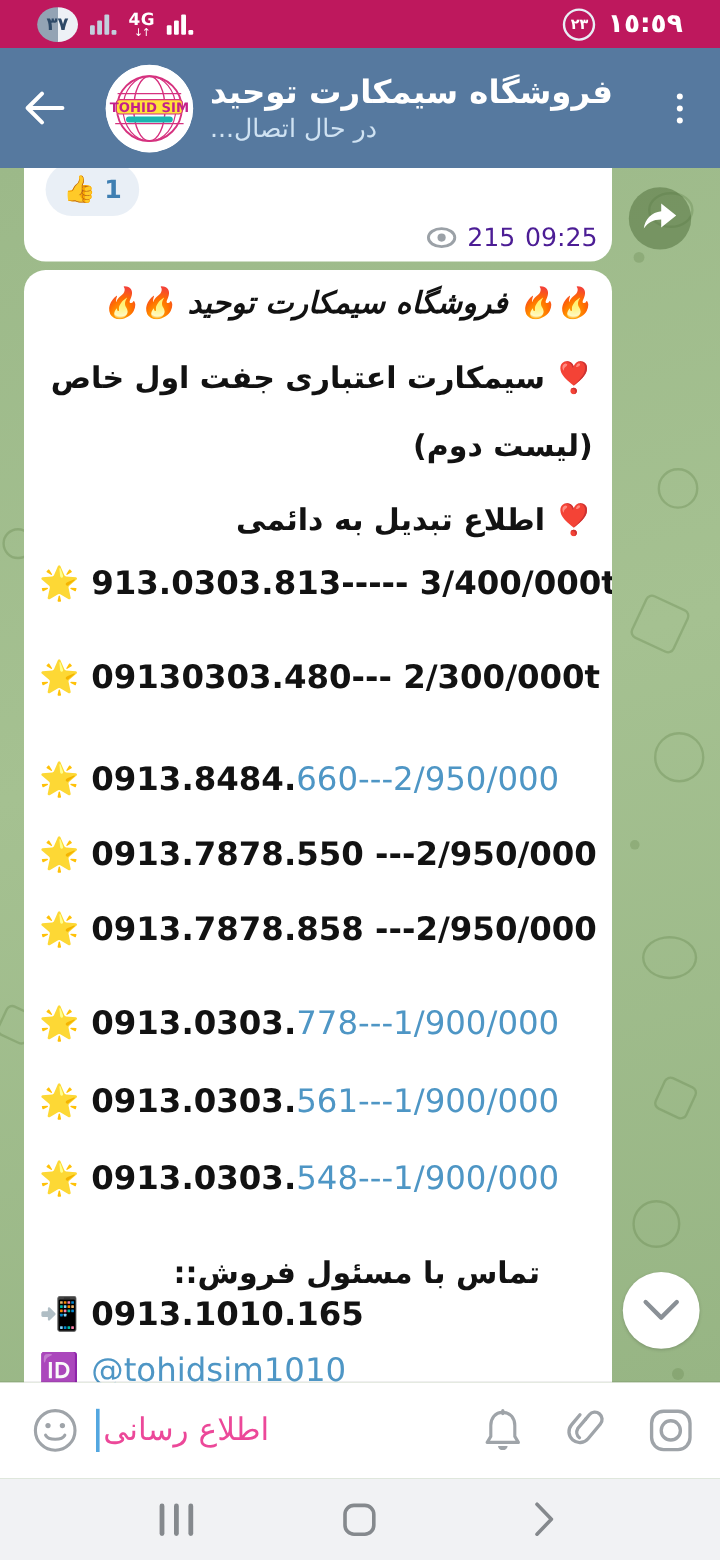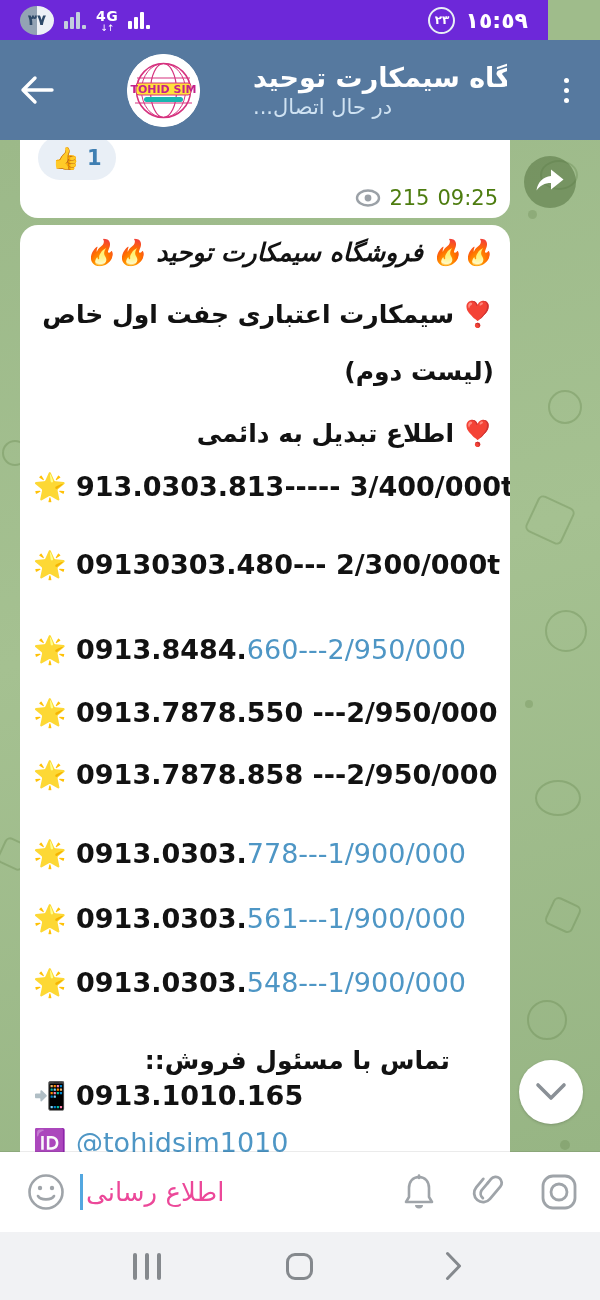--- a/index.html
+++ b/index.html
@@ -4,23 +4,23 @@
 <style>
   * { margin:0; padding:0; box-sizing:border-box; }
   body { background:#222; }
   .screen {
     position:relative; width:600px; height:1300px; overflow:hidden;
     font-family:"DejaVu Sans","Liberation Sans",sans-serif;
     background:#9fbc8b;
   }
   
   .statusbar {
-    position:absolute; top:0; left:0; width:548px; height:40px;
-    background:#6d28d9; display:flex; align-items:center; justify-content:space-between;
-    padding:0 20px; z-index:30;
+    position:absolute; top:0; left:0; width:600px; height:40px;
+    background:#be185d; display:flex; align-items:center; justify-content:space-between;
+    padding:0 31px; z-index:30;
   }
   .sb-left { display:flex; align-items:center; gap:10px; }
   .sb-badge {
     width:34px; height:29px; border-radius:50%;
     background:linear-gradient(90deg,#93a3b4 0 50%,#edf1f6 50% 100%);
     color:#2e4a68; font-size:15px; font-weight:bold;
     display:flex; align-items:center; justify-content:center;
   }
   .sig { display:flex; align-items:flex-end; gap:2px; height:18px; }
   .sig i { display:block; width:4px; border-radius:1px; background:#c3cfdd; }
@@ -34,21 +34,20 @@
     width:27px; height:27px; border-radius:50%; border:2px solid #e8eef5;
     color:#fff; font-size:12px; font-weight:bold;
     display:flex; align-items:center; justify-content:center;
   }
   .sb-time { color:#fff; font-size:22px; font-weight:bold; }
   
   .header {
     position:absolute; top:40px; left:0; width:600px; height:100px;
     background:#56799f; display:flex; align-items:center; z-index:30;
     padding:0 14px;
-    gap:39px;
   }
   .back-btn { width:46px; height:46px; display:flex; align-items:center; justify-content:center; }
   .avatar {
     width:73px; height:73px; border-radius:50%; overflow:hidden; margin-left:28px;
     background:#fff; flex-shrink:0;
   }
   .hd-text { margin-left:14px; flex:1; overflow:hidden; }
   .hd-title { color:#fff; font-size:27px; font-weight:bold; white-space:nowrap; }
   .hd-sub { color:#cfe2f2; font-size:21px; margin-top:2px; direction:rtl; text-align:left; }
   .kebab { width:40px; height:46px; display:flex; flex-direction:column; align-items:center; justify-content:center; gap:5px; }
@@ -68,21 +67,21 @@
   }
   .reaction {
     position:absolute; left:18px; top:-4px; width:78px; height:44px;
     background:#e9eff6; border-radius:22px;
     display:flex; align-items:center; justify-content:center; gap:7px;
   }
   .reaction .emo { font-size:22px; }
   .reaction .cnt { color:#3f7fb2; font-size:21px; font-weight:bold; }
   .meta {
     position:absolute; right:12px; bottom:8px;
-    display:flex; align-items:center; gap:8px; color:#4d7c0f; font-size:21px;
+    display:flex; align-items:center; gap:8px; color:#4c1d95; font-size:21px;
   }
   .share-fab {
     position:absolute; left:524px; top:16px; width:52px; height:52px; border-radius:50%;
     background:rgba(84,115,64,.55); display:flex; align-items:center; justify-content:center;
   }
   .bubble-main {
     position:absolute; left:20px; top:85px; width:490px; height:927px;
     background:#fff; border-radius:18px 18px 0 0; overflow:hidden;
   }
   .msg-line { min-height:34px; line-height:34px; font-weight:bold; color:#121212; white-space:nowrap; }

